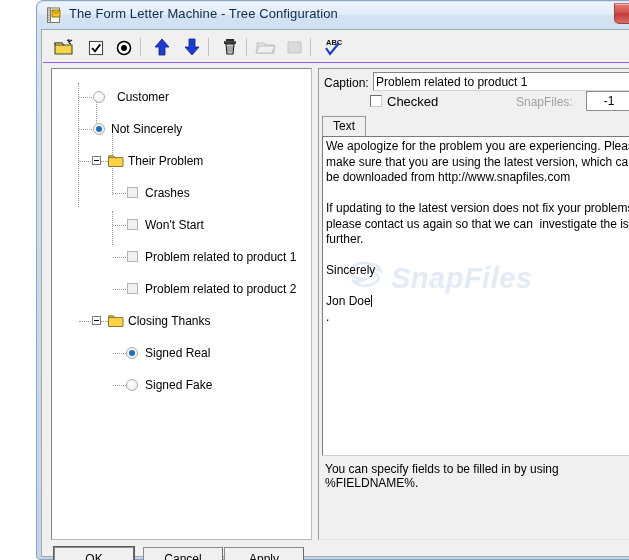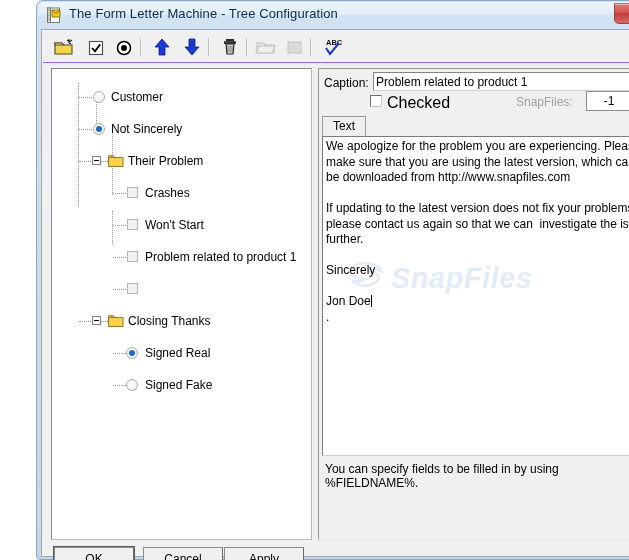--- a/index.html
+++ b/index.html
@@ -246,21 +246,21 @@
     box-sizing: border-box;
     border: 1px solid #6f6f6f;
     border-right-color: #c8c8c8;
     border-bottom-color: #c8c8c8;
     background: #ffffff;
     cursor: default;
   }
   .checked-label {
     position: absolute;
     left: 68px; top: 25px;
-    font-size: 16px;
+    font-size: 13px;
     color: #000;
   }
   .imageindex-label {
     position: absolute;
     left: 197px; top: 26px;
     font-size: 12px;
     color: #a0a0a0;
   }
   .imageindex-combo {
     position: absolute;
@@ -498,21 +498,21 @@
 
           <div class="vline" style="left:26px; top:14px; height:124px;"></div>
           <div class="vline" style="left:44px; top:30px; height:26px;"></div>
           <div class="vline" style="left:60px; top:62px; height:64px;"></div>
           <div class="vline" style="left:60px; top:142px; height:34px;"></div>
 
 
           <div class="tnode" style="top:16px">
             <span class="hline" style="left:27px; top:8px; width:13px;"></span>
             <span class="tradio" style="left:41px"></span>
-            <span class="tlabel" style="left:59px">Customer</span>
+            <span class="tlabel" style="left:65px">Customer</span>
           </div>
 
           <div class="tnode" style="top:32px">
             <span class="hline" style="left:27px; top:8px; width:13px;"></span>
             <span class="tradio on" style="left:41px"></span>
             <span class="tlabel" style="left:59px">Not Sincerely</span>
           </div>
 
           <div class="tnode" style="top:48px">
             <span class="expander" style="left:40px"></span>
@@ -541,20 +541,21 @@
 
           <div class="tnode" style="top:96px">
             <span class="hline" style="left:61px; top:8px; width:13px;"></span>
             <span class="tcheck" style="left:75px"></span>
             <span class="tlabel" style="left:93px">Problem related to product 1</span>
           </div>
 
           <div class="tnode" style="top:112px">
             <span class="hline" style="left:61px; top:8px; width:13px;"></span>
             <span class="tcheck" style="left:75px"></span>
+            <span class="tlabel" style="left:93px">Problem related to product 2</span>
           </div>
 
           <div class="tnode" style="top:128px">
             <span class="expander" style="left:40px"></span>
             <span class="hline" style="left:27px; top:8px; width:12px;"></span>
             <span class="hline" style="left:49px; top:8px; width:7px;"></span>
             <span class="folder" style="left:56px">
               <svg width="16" height="13" viewBox="0 0 16 13">
                 <path d="M0.5 2 h5 l1.3 1.6 h8.2 v8.9 h-14.5 z" fill="#ffd24a" stroke="#8a7a22" stroke-width="1"></path>
                 <path d="M0.5 2 h5 l1.3 1.6 h-6.3 z" fill="#ffe79a" stroke="#8a7a22" stroke-width="1"></path>

